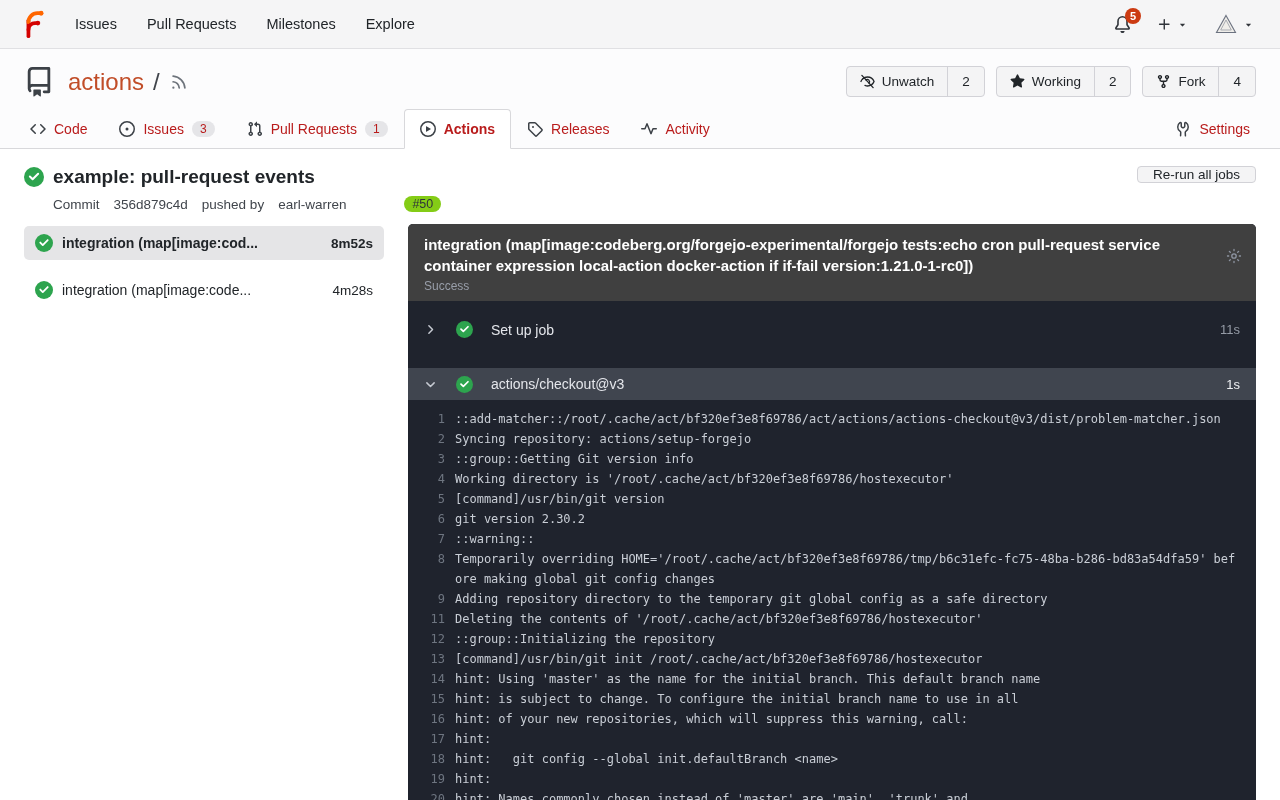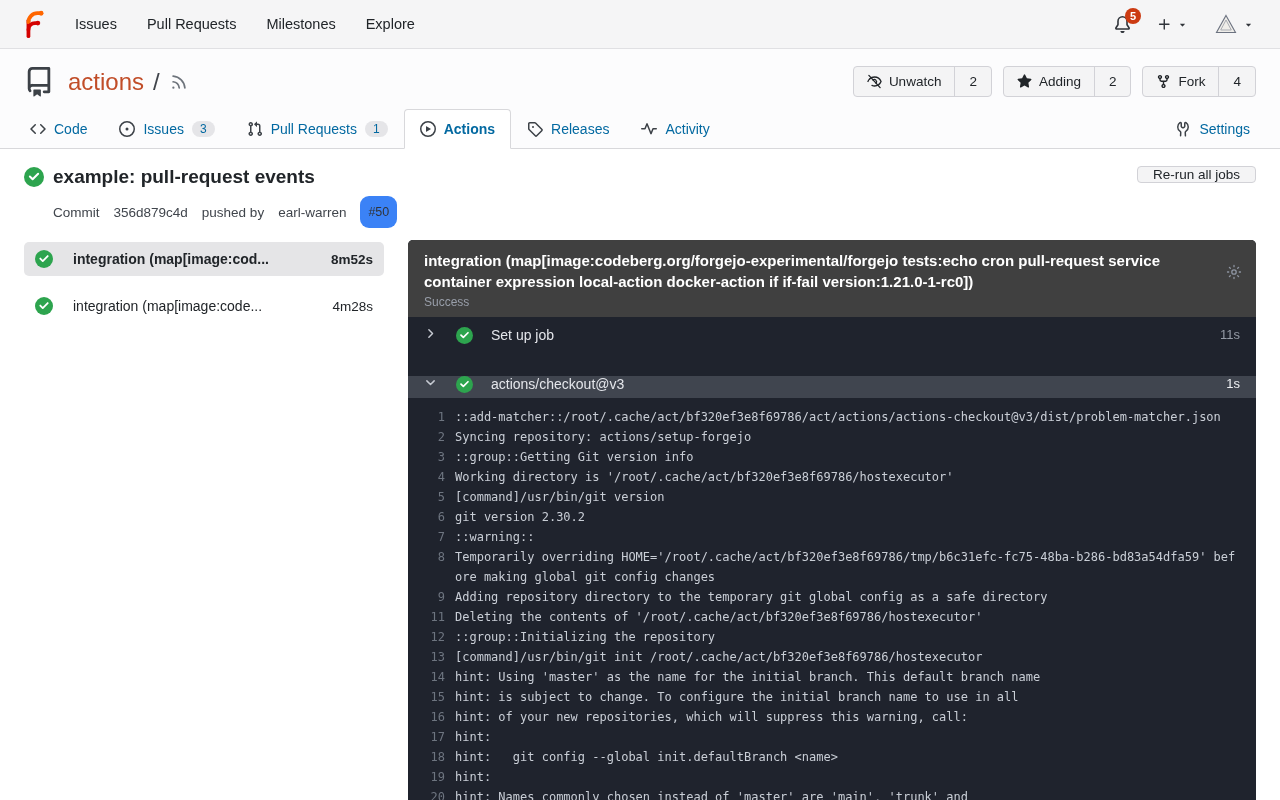--- a/index.html
+++ b/index.html
@@ -41,57 +41,57 @@
   .repo-buttons { margin-left: auto; display: flex; gap: 11px; }
   .btn-group { display: flex; border: 1px solid #d2d2d7; border-radius: 4px; overflow: hidden; background: #f4f4f5; font-size: 13.5px; color: #212529; cursor: pointer; }
   .btn-main { padding: 7px 13px; display: flex; align-items: center; gap: 7px; }
   .btn-count { padding: 7px 14px; border-left: 1px solid #d2d2d7; }
   .btn-icon { color: #212529; }
 
   
   .tabs { display: flex; align-items: flex-end; padding: 0 14px; border-bottom: 1px solid #d8d8db; background: #fcfcfd; }
   .tab {
     display: flex; align-items: center; gap: 8px; padding: 11px 15px;
-    font-size: 14px; color: #0369a1; cursor: pointer;
+    font-size: 14px; color: #b91c1c; cursor: pointer;
     border: 1px solid transparent; margin-bottom: -1px; border-radius: 4px 4px 0 0;
   }
   .tab .ticon { color: #3c4147; }
   .tab.active { background: #ffffff; border-color: #d8d8db; border-bottom-color: #ffffff; font-weight: bold; }
   .tab-badge { background: #e5e5e8; border-radius: 10px; padding: 1px 8px; font-size: 12px; font-weight: normal; }
   .tab-spacer { flex: 1; }
 
   
   .run-header { display: flex; align-items: flex-start; padding: 17px 24px 6px; }
   .run-title-row { display: flex; align-items: center; gap: 9px; }
   .run-title { font-size: 19px; font-weight: bold; }
   .run-sub { margin: 8px 0 0 29px; font-size: 13.5px; color: #40454c; display: flex; align-items: center; gap: 14px; }
-  .run-number { background: #3b82f6; border-radius: 9px; padding: 9px 8px; font-size: 12.5px; color: #30343a; }
+  .run-number { background: #84cc16; border-radius: 9px; padding: 1px 8px; font-size: 12.5px; color: #30343a; margin-left: 44px; }
   .rerun-btn {
     margin-left: auto; padding: 0 15px; border: 1px solid #d2d2d7; border-radius: 4px;
     background: #f4f4f5; font-size: 13.5px; color: #212529; cursor: pointer;
   }
 
   
   .content { display: flex; align-items: flex-start; gap: 24px; padding: 6px 24px 0; }
   .job-list { width: 360px; flex: none; display: flex; flex-direction: column; gap: 13px; padding-top: 2px; }
   .job-item { display: flex; align-items: center; gap: 9px; padding: 8px 11px; border-radius: 5px; font-size: 14px; cursor: pointer; }
   .job-item.selected { background: #e5e5e7; font-weight: bold; }
-  .job-name { flex: 1; white-space: nowrap; overflow: hidden; margin-left: 11px; }
+  .job-name { flex: 1; white-space: nowrap; overflow: hidden; }
   .job-duration { font-size: 13.5px; }
 
   .log-panel { flex: 1; background: #1f232d; border-radius: 5px; overflow: hidden; min-height: 572px; }
   .log-header { background: #404040; padding: 10px 14px 8px 16px; display: grid; grid-template-columns: 1fr 32px; }
   .log-title { font-weight: bold; font-size: 15px; line-height: 1.4; color: #ffffff; }
   .log-gear { color: #8e95a2; cursor: pointer; justify-self: end; align-self: start; margin-top: 14px; }
   .log-status { grid-column: 1; font-size: 12px; color: #989ea9; margin-top: 3px; }
   .steps { padding-top: 10px; }
-  .step-row { display: flex; align-items: flex-start; gap: 18px; padding: 0 16px; height: 37px; font-size: 14px; color: #e4e6eb; cursor: pointer; }
+  .step-row { display: flex; align-items: center; gap: 18px; padding: 0 16px; height: 37px; font-size: 14px; color: #e4e6eb; cursor: pointer; }
   .step-chevron { color: #c6cad2; width: 14px; }
   .step-duration { margin-left: auto; color: #959ba6; font-size: 13px; }
-  .step-row.expanded { background: #40454f; height: 22px; margin-top: 12px; }
+  .step-row.expanded { background: #40454f; height: 32px; margin-top: 20px; }
   .step-row.expanded .step-duration { color: #eff1f4; }
 
   .log-lines { padding: 9px 14px 14px 0; font-family: "DejaVu Sans Mono", "Liberation Mono", monospace; font-size: 12px; line-height: 20px; }
   .log-line { display: flex; }
   .log-num { width: 47px; flex: none; text-align: right; color: #6e7580; padding-right: 10px; }
   .log-text { flex: 1; white-space: pre-wrap; word-break: break-all; color: #c9ced6; }
 
   .check-circle { flex: none; }
 </style>
 </head>
@@ -180,21 +180,21 @@
       </span>
       <span class="btn-count">2</span>
     </div>
     <div class="btn-group">
       <span class="btn-main">
         <span class="btn-icon">
           <svg width="15" height="15" viewBox="0 0 16 16" fill="currentColor">
               <path d="M8 .25a.75.75 0 0 1 .673.418l1.882 3.815 4.21.612a.75.75 0 0 1 .416 1.279l-3.046 2.97.719 4.192a.751.751 0 0 1-1.088.791L8 12.347l-3.766 1.98a.75.75 0 0 1-1.088-.79l.72-4.194L.82 6.374a.75.75 0 0 1 .416-1.28l4.21-.611L7.327.668A.75.75 0 0 1 8 .25Z"></path>
             </svg>
         </span>
-        <span>Adding</span>
+        <span>Working</span>
       </span>
       <span class="btn-count">2</span>
     </div>
     <div class="btn-group">
       <span class="btn-main">
         <span class="btn-icon">
           <svg width="15" height="15" viewBox="0 0 16 16" fill="currentColor">
               <path d="M5 5.372v.878c0 .414.336.75.75.75h4.5a.75.75 0 0 0 .75-.75v-.878a2.25 2.25 0 1 1 1.5 0v.878a2.25 2.25 0 0 1-2.25 2.25h-1.5v2.128a2.251 2.251 0 1 1-1.5 0V8.5h-1.5A2.25 2.25 0 0 1 3.5 6.25v-.878a2.25 2.25 0 1 1 1.5 0ZM5 3.25a.75.75 0 1 0-1.5 0 .75.75 0 0 0 1.5 0Zm6.75.75a.75.75 0 1 0 0-1.5.75.75 0 0 0 0 1.5Zm-3 8.75a.75.75 0 1 0-1.5 0 .75.75 0 0 0 1.5 0Z"></path>
             </svg>
         </span>

